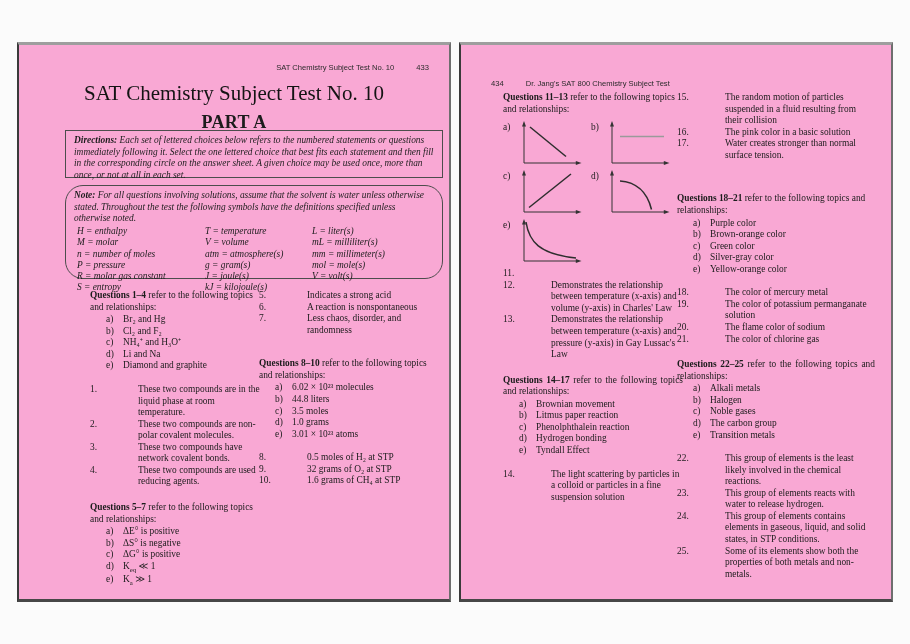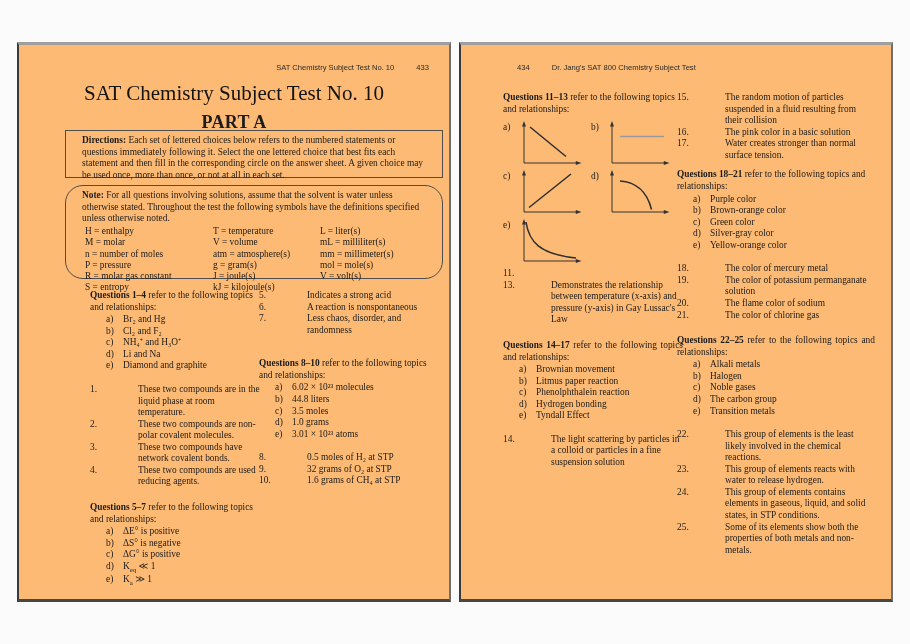--- a/index.html
+++ b/index.html
@@ -3,66 +3,66 @@
 <meta charset="utf-8">
 <style>
   * { box-sizing: border-box; }
   html,body { margin:0; padding:0; }
   body {
     width:910px; height:644px; position:relative;
     background:#fbfbfb; color:#1c1c1c;
     font-family:"Liberation Serif", serif;
   }
   .page {
-    position:absolute; top:42px; width:434px; height:560px; background:#fdba74;
+    position:absolute; top:42px; width:434px; height:560px; background:#f9a8d4;
     border-top:3px solid #9e9e9e; border-bottom:3px solid #474747;
     border-left:2px solid #3a3a3a; border-right:2px solid #6e6e6e;
     overflow:hidden;
   }
   #page-left  { left:17px; }
   #page-right { left:459px; width:434px; }
 
   .runhead {
     position:absolute; top:18px;
     font-family:"Liberation Sans", sans-serif; font-size:7.6px; color:#2a2a2a;
     white-space:nowrap;
   }
   #page-left  .runhead { right:20px; }
-  #page-right .runhead { left:56px; }
+  #page-right .runhead { left:30px;margin-top:16px; }
   .runhead .num-right { margin-left:22px; }
   .runhead .title-right { margin-left:22px; }
 
   .book-title { position:absolute; top:36px; left:0; right:0; text-align:center; font-size:21px; color:#141414; }
   .part-label { position:absolute; top:67px; left:0; right:0; text-align:center; font-size:18px; font-weight:bold; letter-spacing:.3px; }
 
   .ibox {
     position:absolute; left:46px; width:378px;
-    border:1.3px solid #4d4d4d; padding:4px 16px 5px;
-    font-size:9.4px; line-height:1.24;
+    border:1.3px solid #4d4d4d; padding:4px 8px 5px;
+    font-size:9.4px; line-height:1.24;font-style:italic;
   }
   #dirbox  { top:85px;  height:48px; }
   #notebox { top:140px; height:94px;border-radius:18px; }
   .lead { font-weight:bold; }
 
   .symgrid {
     display:grid; grid-template-columns:128px 107px 1fr;
     padding-left:3px; line-height:1.2; margin-top:1px;
   }
   .symgrid span { display:block; }
 
   .col { position:absolute; font-size:9.4px; line-height:1.23; }
   #lp-col1 { left:71px;  top:245px; width:170px; }
   #lp-col2 { left:240px; top:245px; width:178px; }
   #rp-col1 { left:42px;  top:47px;  width:180px; }
   #rp-col2 { left:216px; top:47px;  width:198px; }
 
   .qhead { margin-bottom:1px; }
   .qhead b { font-weight:bold; }
   .mt-md { margin-top:14px; }
-  .mt-lg { margin-top:8px; }
+  .mt-lg { margin-top:32px; }
   .just { text-align:justify; }
 
   .opt { display:flex; padding-left:16px; }
   .opt .L { flex:none; width:17px; }
   .opt .T { flex:1; }
 
   .items { margin-top:12px; }
   .item { display:flex;gap:29px; }
   .item .N { flex:none; width:19px; }
   .item .T { flex:1; }
@@ -317,20 +317,24 @@
           </svg>
         </div>
       </div>
     </div>
 
     <div class="items" style="margin-top:0;">
       <div class="item">
           <span class="N">11.</span>
         </div>
       <div class="item">
+          <span class="N">12.</span>
+          <span class="T">Demonstrates the relationship between temperature (x-axis) and volume (y-axis) in Charles' Law</span>
+        </div>
+      <div class="item">
           <span class="N">13.</span>
           <span class="T">Demonstrates the relationship between temperature (x-axis) and pressure (y-axis) in Gay Lussac's Law</span>
         </div>
     </div>
 
     <div class="qhead just mt-md">
       <b>Questions 14–17</b><span> refer to the following topics and relationships:</span>
     </div>
     <div>
       <div class="opt">

